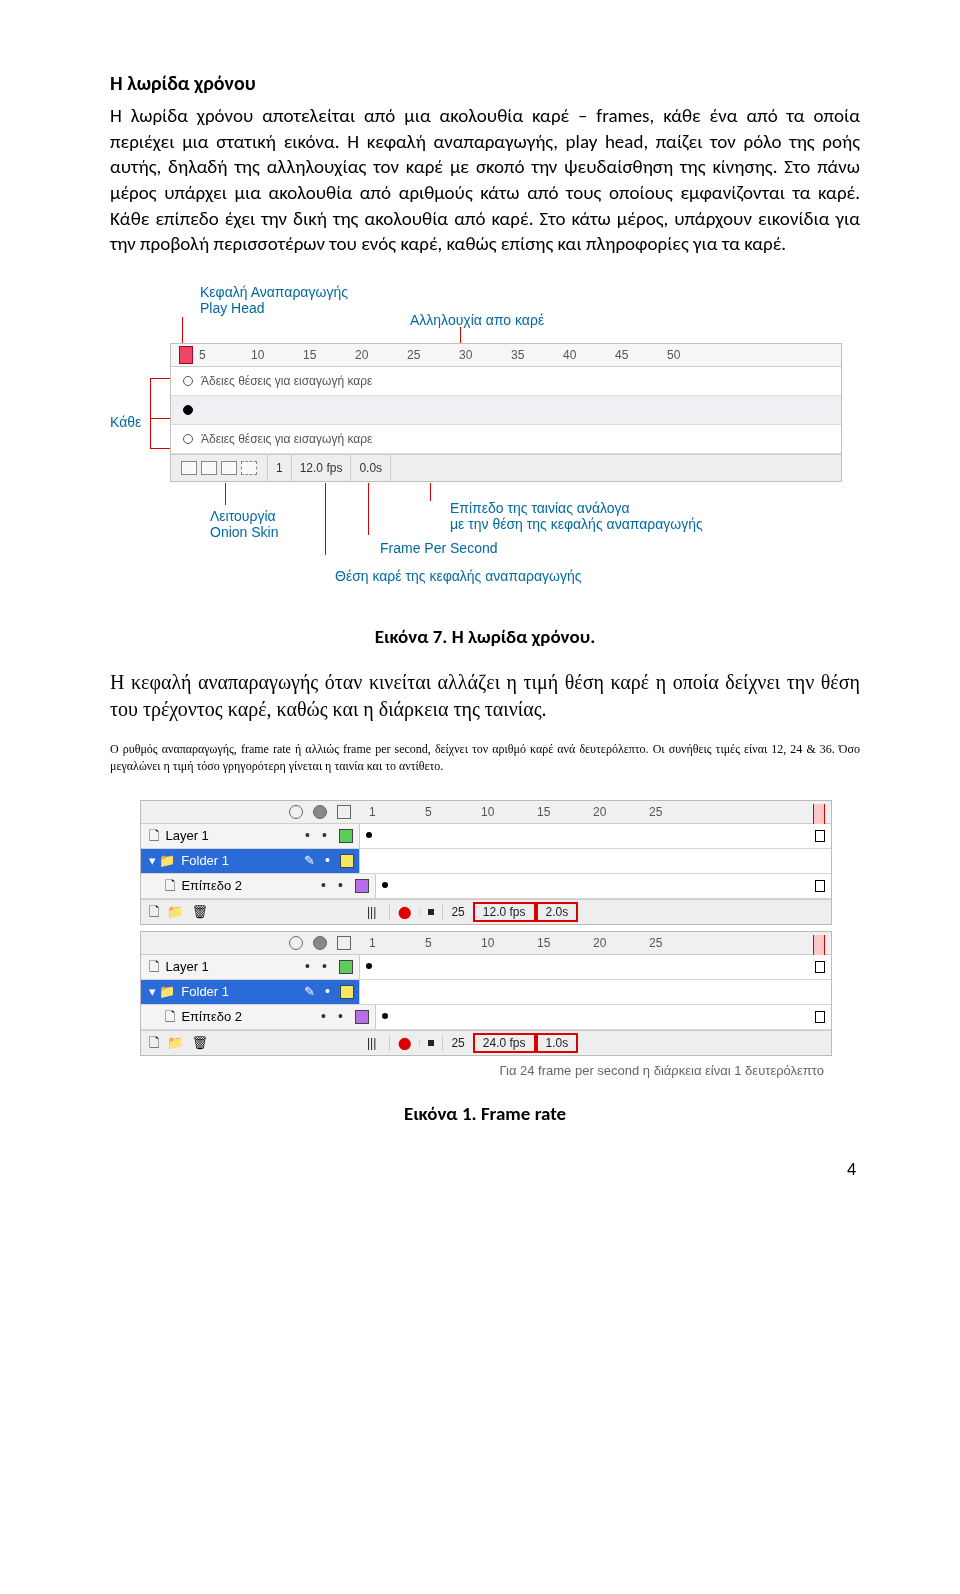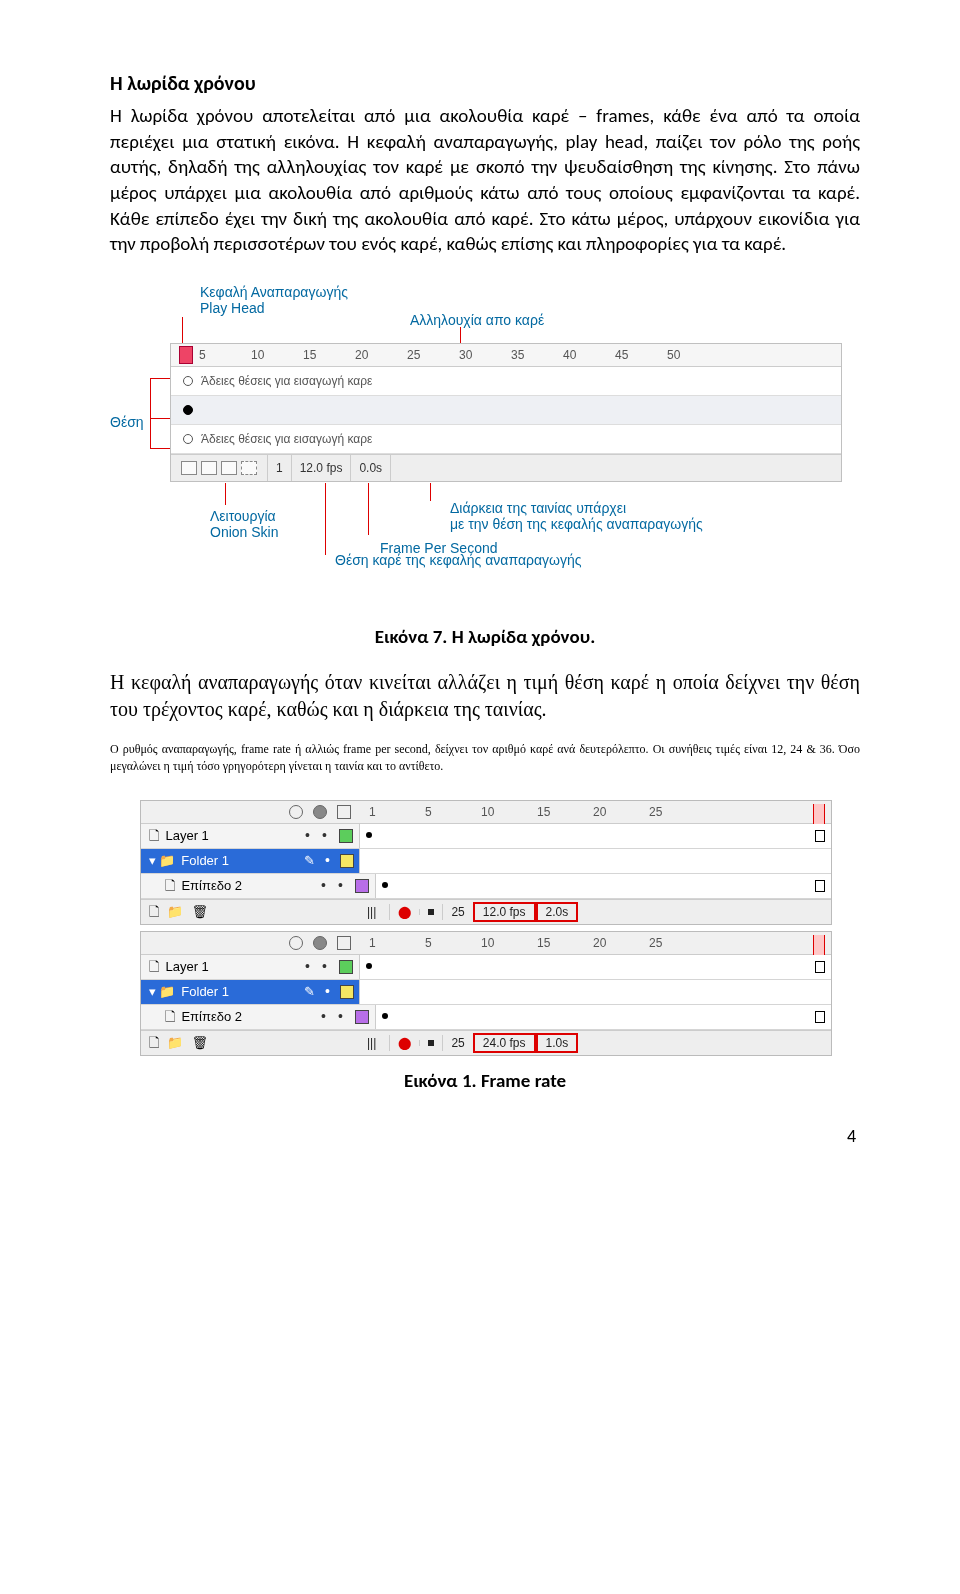--- a/index.html
+++ b/index.html
@@ -240,21 +240,21 @@
 <body>
 
 <h2 class="section-title">Η λωρίδα χρόνου</h2>
 
 <p class="body-text">Η λωρίδα χρόνου αποτελείται από μια ακολουθία καρέ – frames, κάθε ένα από τα οποία περιέχει μια στατική εικόνα. Η κεφαλή αναπαραγωγής, play head, παίζει τον ρόλο της ροής αυτής, δηλαδή της αλληλουχίας τον καρέ με σκοπό την ψευδαίσθηση της κίνησης. Στο πάνω μέρος υπάρχει μια ακολουθία από αριθμούς κάτω από τους οποίους εμφανίζονται τα καρέ. Κάθε επίπεδο έχει την δική της ακολουθία από καρέ. Στο κάτω μέρος, υπάρχουν εικονίδια για την προβολή περισσοτέρων του ενός καρέ, καθώς επίσης και πληροφορίες για τα καρέ.</p>
 
 <div class="figure" style="position:relative; padding:60px 20px 130px 60px;">
   <span class="label-abs" style="left:90px; top:0;">Κεφαλή Αναπαραγωγής</span>
   <span class="label-abs" style="left:90px; top:16px;text-align:center;">Play Head</span>
   <span class="label-abs" style="left:300px; top:28px;">Αλληλουχία απο καρέ</span>
-  <span class="label-abs" style="left:0; top:130px;">Θέση</span>
+  <span class="label-abs" style="left:0; top:130px;">Κάθε</span>
 
   <div class="redline" style="left:72px; top:34px; width:1px; height:60px;"></div>
   <div class="redline" style="left:350px; top:44px; width:1px; height:16px;"></div>
   <div class="redline" style="left:40px; top:95px; width:30px; height:1px;"></div>
   <div class="redline" style="left:40px; top:135px; width:30px; height:1px;"></div>
   <div class="redline" style="left:40px; top:165px; width:30px; height:1px;"></div>
   <div class="redline" style="left:40px; top:95px; width:1px; height:70px;"></div>
 
   <div class="timeline-panel">
     <div class="ruler" style="position:relative;">
@@ -297,25 +297,25 @@
   </div>
 
   <div class="redline" style="left:115px; top:200px; width:1px; height:22px;"></div>
   <div class="redline" style="left:215px; top:200px; width:1px; height:72px;"></div>
   <div class="redline" style="left:258px; top:200px; width:1px; height:52px;"></div>
   <div class="redline" style="left:320px; top:200px; width:1px; height:18px;"></div>
 
   <span class="label-abs" style="left:100px; top:224px;">Λειτουργία</span>
   <span class="label-abs" style="left:100px; top:240px;">Onion Skin</span>
 
-  <span class="label-abs" style="left:340px; top:216px;">Διάρκεια της ταινίας υπάρχει</span>
+  <span class="label-abs" style="left:340px; top:216px;">Επίπεδο της ταινίας ανάλογα</span>
   <span class="label-abs" style="left:340px; top:232px;text-align:center;">με την θέση της κεφαλής αναπαραγωγής</span>
 
   <span class="label-abs" style="left:270px; top:256px;">Frame Per Second</span>
-  <span class="label-abs" style="left:225px; top:268px;">Θέση καρέ της κεφαλής αναπαραγωγής</span>
+  <span class="label-abs" style="left:225px; top:284px;">Θέση καρέ της κεφαλής αναπαραγωγής</span>
 </div>
 
 <div class="caption">Εικόνα 7. Η λωρίδα χρόνου.</div>
 
 <p class="body-text" style="font-family:'Times New Roman',serif;font-size:20px;">
   <span>Η κεφαλή αναπαραγωγής όταν κινείται  αλλάζει η τιμή θέση καρέ η οποία δείχνει την θέση του τρέχοντος καρέ, καθώς και η διάρκεια της ταινίας.</span>
 </p>
 
 <p class="body-text" style="font-family:'Times New Roman',serif;font-size:12px;">
   <span>Ο ρυθμός αναπαραγωγής, frame rate ή αλλιώς frame per second, δείχνει τον αριθμό καρέ ανά δευτερόλεπτο. Οι συνήθεις τιμές είναι 12, 24 &amp; 36. Όσο μεγαλώνει η τιμή τόσο γρηγορότερη γίνεται η ταινία και το αντίθετο.</span>
@@ -477,17 +477,18 @@
             <span class="iconbox"></span>
             <span class="iconbox"></span>
             <span class="iconbox" style="border-style:dashed;"></span>
           </span>
         <span class="cell">25</span>
         <span class="cell redbox">24.0 fps</span>
         <span class="cell redbox">1.0s</span>
       </div>
     </div>
   </div>
+  <div class="sub-caption">Για 24 frame per second η διάρκεια είναι 1 δευτερόλεπτο</div>
 </div>
 
 <div class="caption">Εικόνα 1. Frame rate</div>
 
 <div class="page-number">4</div>
 
 </body></html>

